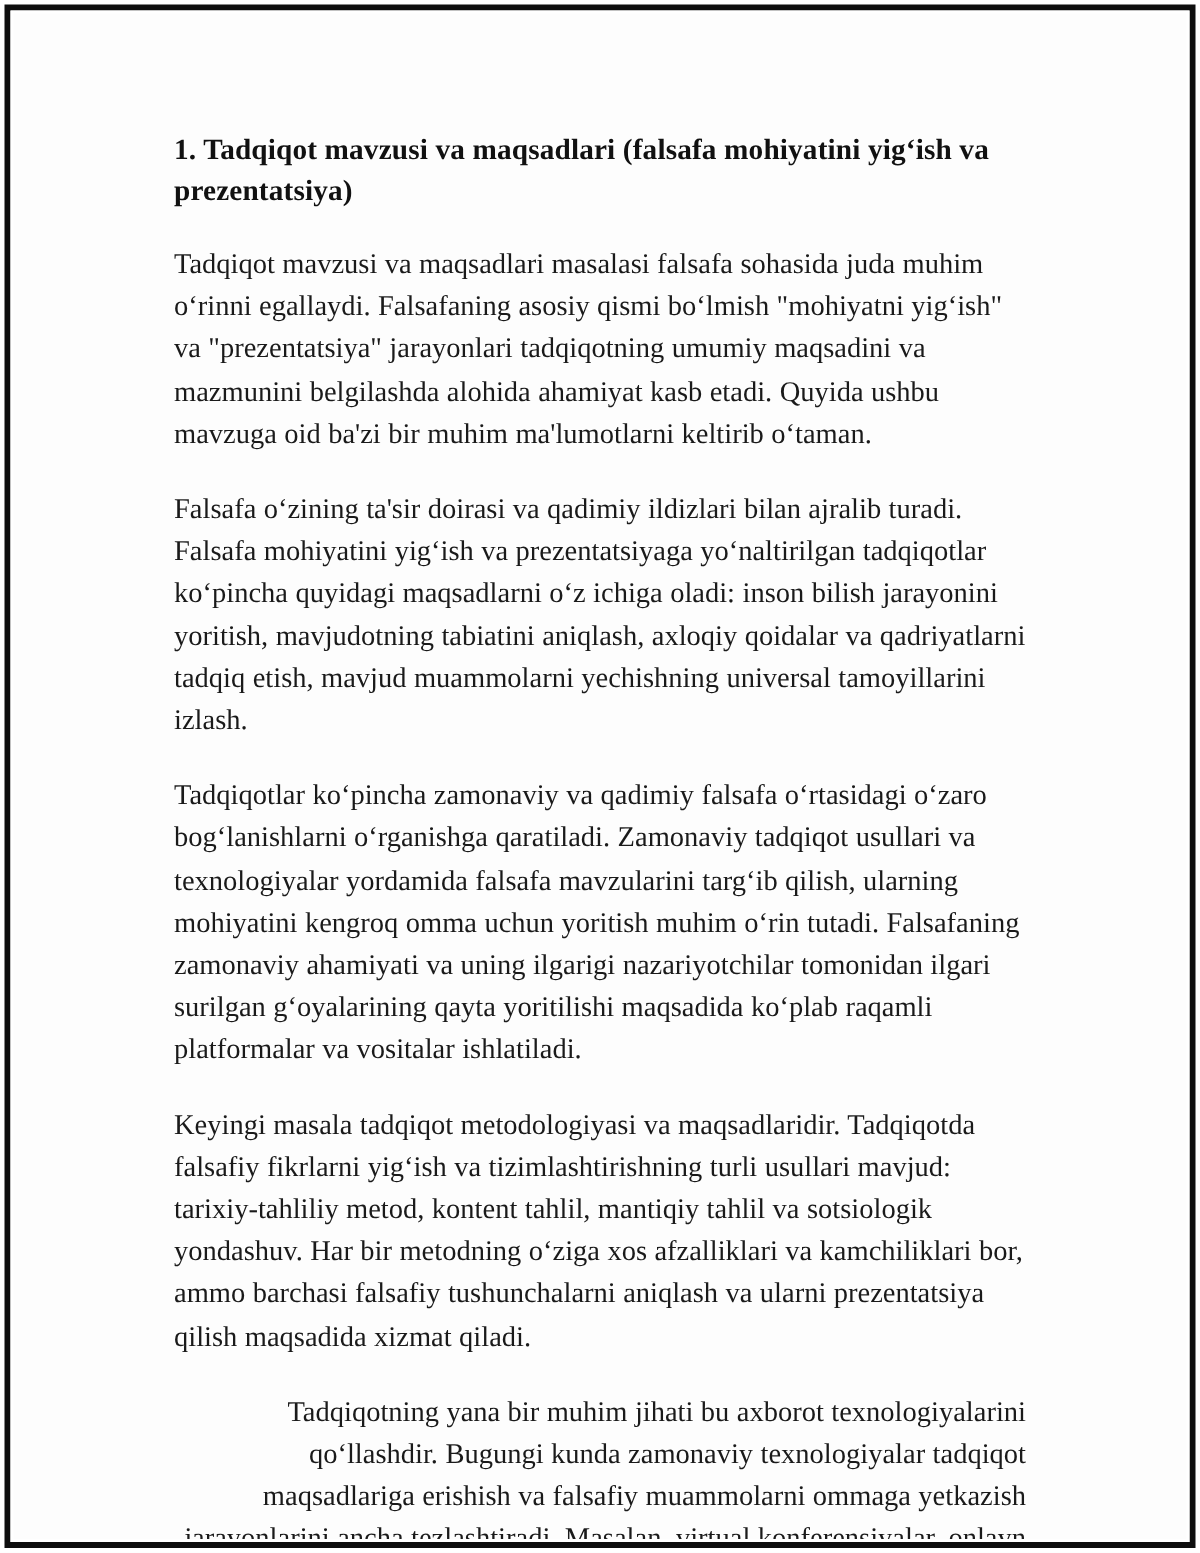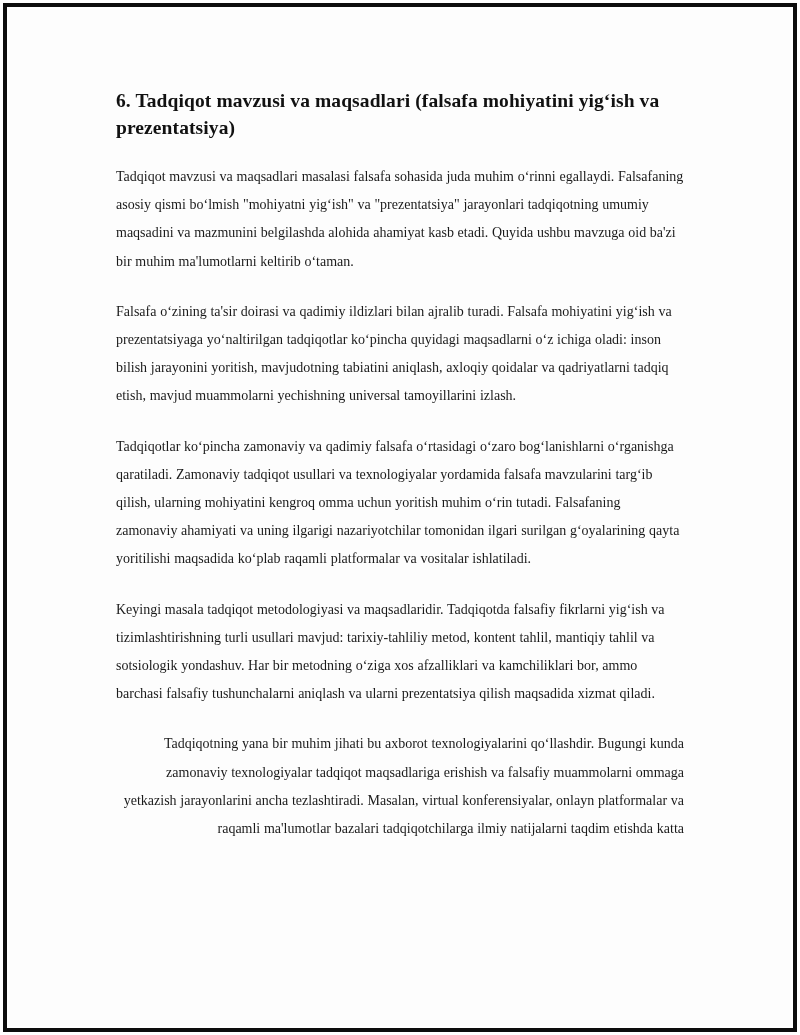--- a/index.html
+++ b/index.html
@@ -56,42 +56,42 @@
     font-size: 19.5px;
     line-height: 27px;
     color: #111111;
     letter-spacing: 0.1px;
     max-width: 575px;
   }
 
   .doc-paragraph {
     margin: 0 0 22px 0;
     font-family: "Liberation Serif", "DejaVu Serif", serif;
-    font-size: 14px;
+    font-size: 19px;
     line-height: 28.2px;
     color: #1a1a1a;
     text-align: left;
     max-width: 572px;
     word-spacing: 0.2px;
   }
 
   .doc-paragraph:last-child {
     margin-bottom: 0;
     text-align: right;
   }
 </style>
 </head>
 <body>
 
 <div class="page-frame">
   <div class="page-border">
     <div class="page-inner">
       <div class="page-sheet">
 
-        <h1 class="doc-heading">6. Tadqiqot mavzusi va maqsadlari (falsafa mohiyatini yig‘ish va prezentatsiya)</h1>
+        <h1 class="doc-heading">1. Tadqiqot mavzusi va maqsadlari (falsafa mohiyatini yig‘ish va prezentatsiya)</h1>
 
         <p class="doc-paragraph">Tadqiqot mavzusi va maqsadlari masalasi falsafa sohasida juda muhim o‘rinni egallaydi. Falsafaning asosiy qismi bo‘lmish "mohiyatni yig‘ish" va "prezentatsiya" jarayonlari tadqiqotning umumiy maqsadini va mazmunini belgilashda alohida ahamiyat kasb etadi. Quyida ushbu mavzuga oid ba'zi bir muhim ma'lumotlarni keltirib o‘taman.</p>
 
         <p class="doc-paragraph">Falsafa o‘zining ta'sir doirasi va qadimiy ildizlari bilan ajralib turadi. Falsafa mohiyatini yig‘ish va prezentatsiyaga yo‘naltirilgan tadqiqotlar ko‘pincha quyidagi maqsadlarni o‘z ichiga oladi: inson bilish jarayonini yoritish, mavjudotning tabiatini aniqlash, axloqiy qoidalar va qadriyatlarni tadqiq etish, mavjud muammolarni yechishning universal tamoyillarini izlash.</p>
 
         <p class="doc-paragraph">Tadqiqotlar ko‘pincha zamonaviy va qadimiy falsafa o‘rtasidagi o‘zaro bog‘lanishlarni o‘rganishga qaratiladi. Zamonaviy tadqiqot usullari va texnologiyalar yordamida falsafa mavzularini targ‘ib qilish, ularning mohiyatini kengroq omma uchun yoritish muhim o‘rin tutadi. Falsafaning zamonaviy ahamiyati va uning ilgarigi nazariyotchilar tomonidan ilgari surilgan g‘oyalarining qayta yoritilishi maqsadida ko‘plab raqamli platformalar va vositalar ishlatiladi.</p>
 
         <p class="doc-paragraph">Keyingi masala tadqiqot metodologiyasi va maqsadlaridir. Tadqiqotda falsafiy fikrlarni yig‘ish va tizimlashtirishning turli usullari mavjud: tarixiy-tahliliy metod, kontent tahlil, mantiqiy tahlil va sotsiologik yondashuv. Har bir metodning o‘ziga xos afzalliklari va kamchiliklari bor, ammo barchasi falsafiy tushunchalarni aniqlash va ularni prezentatsiya qilish maqsadida xizmat qiladi.</p>
 
         <p class="doc-paragraph">Tadqiqotning yana bir muhim jihati bu axborot texnologiyalarini qo‘llashdir. Bugungi kunda zamonaviy texnologiyalar tadqiqot maqsadlariga erishish va falsafiy muammolarni ommaga yetkazish jarayonlarini ancha tezlashtiradi. Masalan, virtual konferensiyalar, onlayn platformalar va raqamli ma'lumotlar bazalari tadqiqotchilarga ilmiy natijalarni taqdim etishda katta</p>

